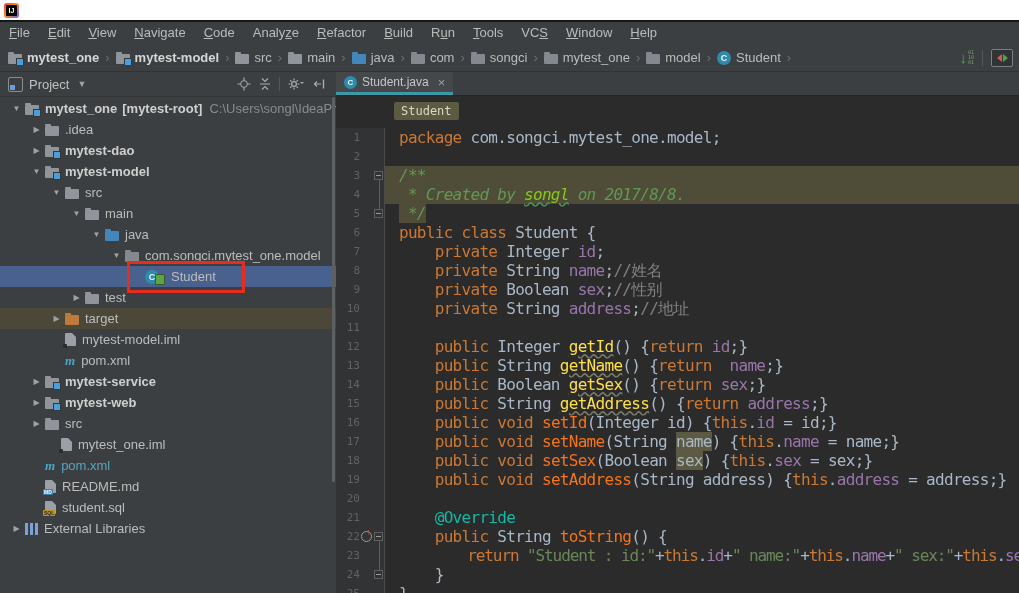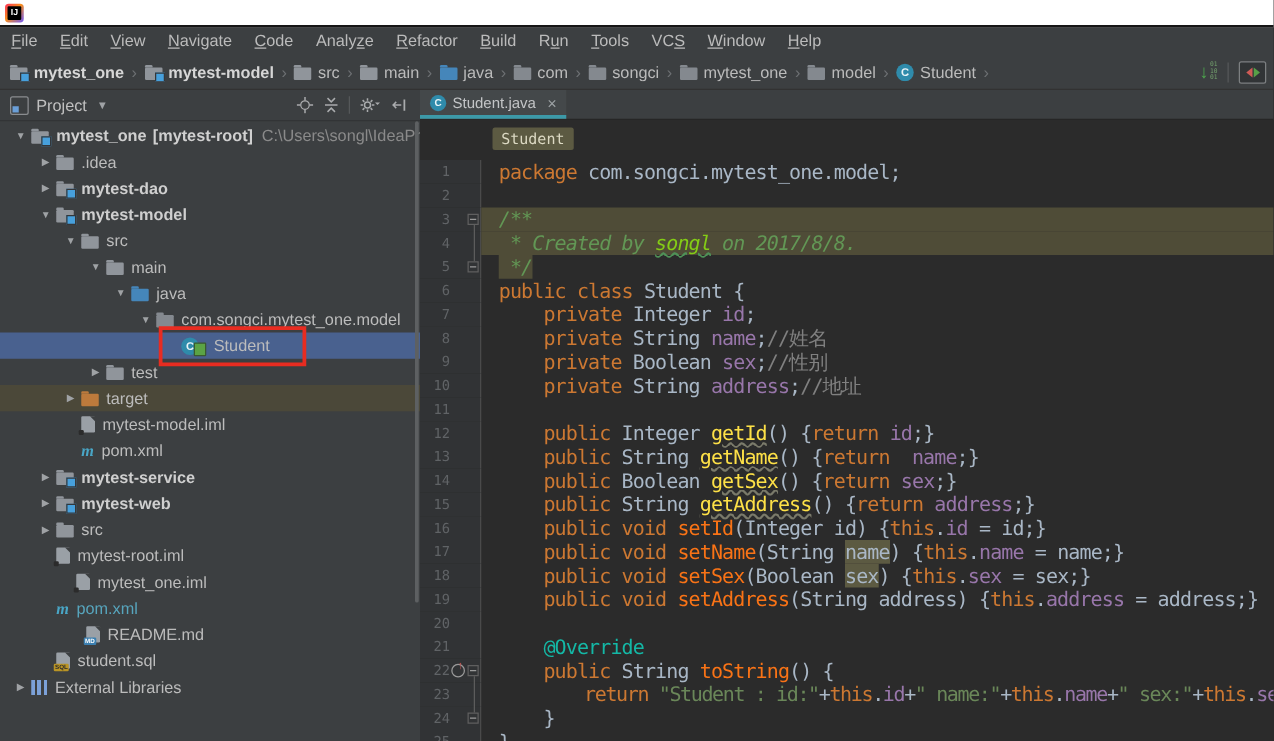--- a/index.html
+++ b/index.html
@@ -338,40 +338,33 @@
           <div class="trow bold" style="padding-left: 28px;">
             <span class="arrow">▶</span>
             <span class="ifold module"></span>
             <span class="tlabel">mytest-web</span>
           </div>
           <div class="trow" style="padding-left: 28px;">
             <span class="arrow">▶</span>
             <span class="ifold"></span>
             <span class="tlabel">src</span>
           </div>
-          <div class="trow" style="padding-left: 28px;">
-            <span class="arrow"></span>
-            <span class="ifile">
-              <span class="bdg sq"></span>
-            </span>
-            <span class="tlabel">mytest-root.iml</span>
-          </div>
           <div class="trow" style="padding-left: 44px;">
             <span class="arrow"></span>
             <span class="ifile">
               <span class="bdg sq"></span>
             </span>
             <span class="tlabel">mytest_one.iml</span>
           </div>
           <div class="trow" style="padding-left: 28px;">
             <span class="arrow"></span>
             <span class="imaven">m</span>
             <span class="tlabel" style="color: rgb(87, 165, 189);">pom.xml</span>
           </div>
-          <div class="trow" style="padding-left: 28px; margin-left: 24px;">
+          <div class="trow" style="padding-left: 28px;">
             <span class="arrow"></span>
             <span class="ifile">
               <span class="bdg md">MD</span>
             </span>
             <span class="tlabel">README.md</span>
           </div>
           <div class="trow" style="padding-left: 28px;">
             <span class="arrow"></span>
             <span class="ifile">
               <span class="bdg sql">SQL</span>

